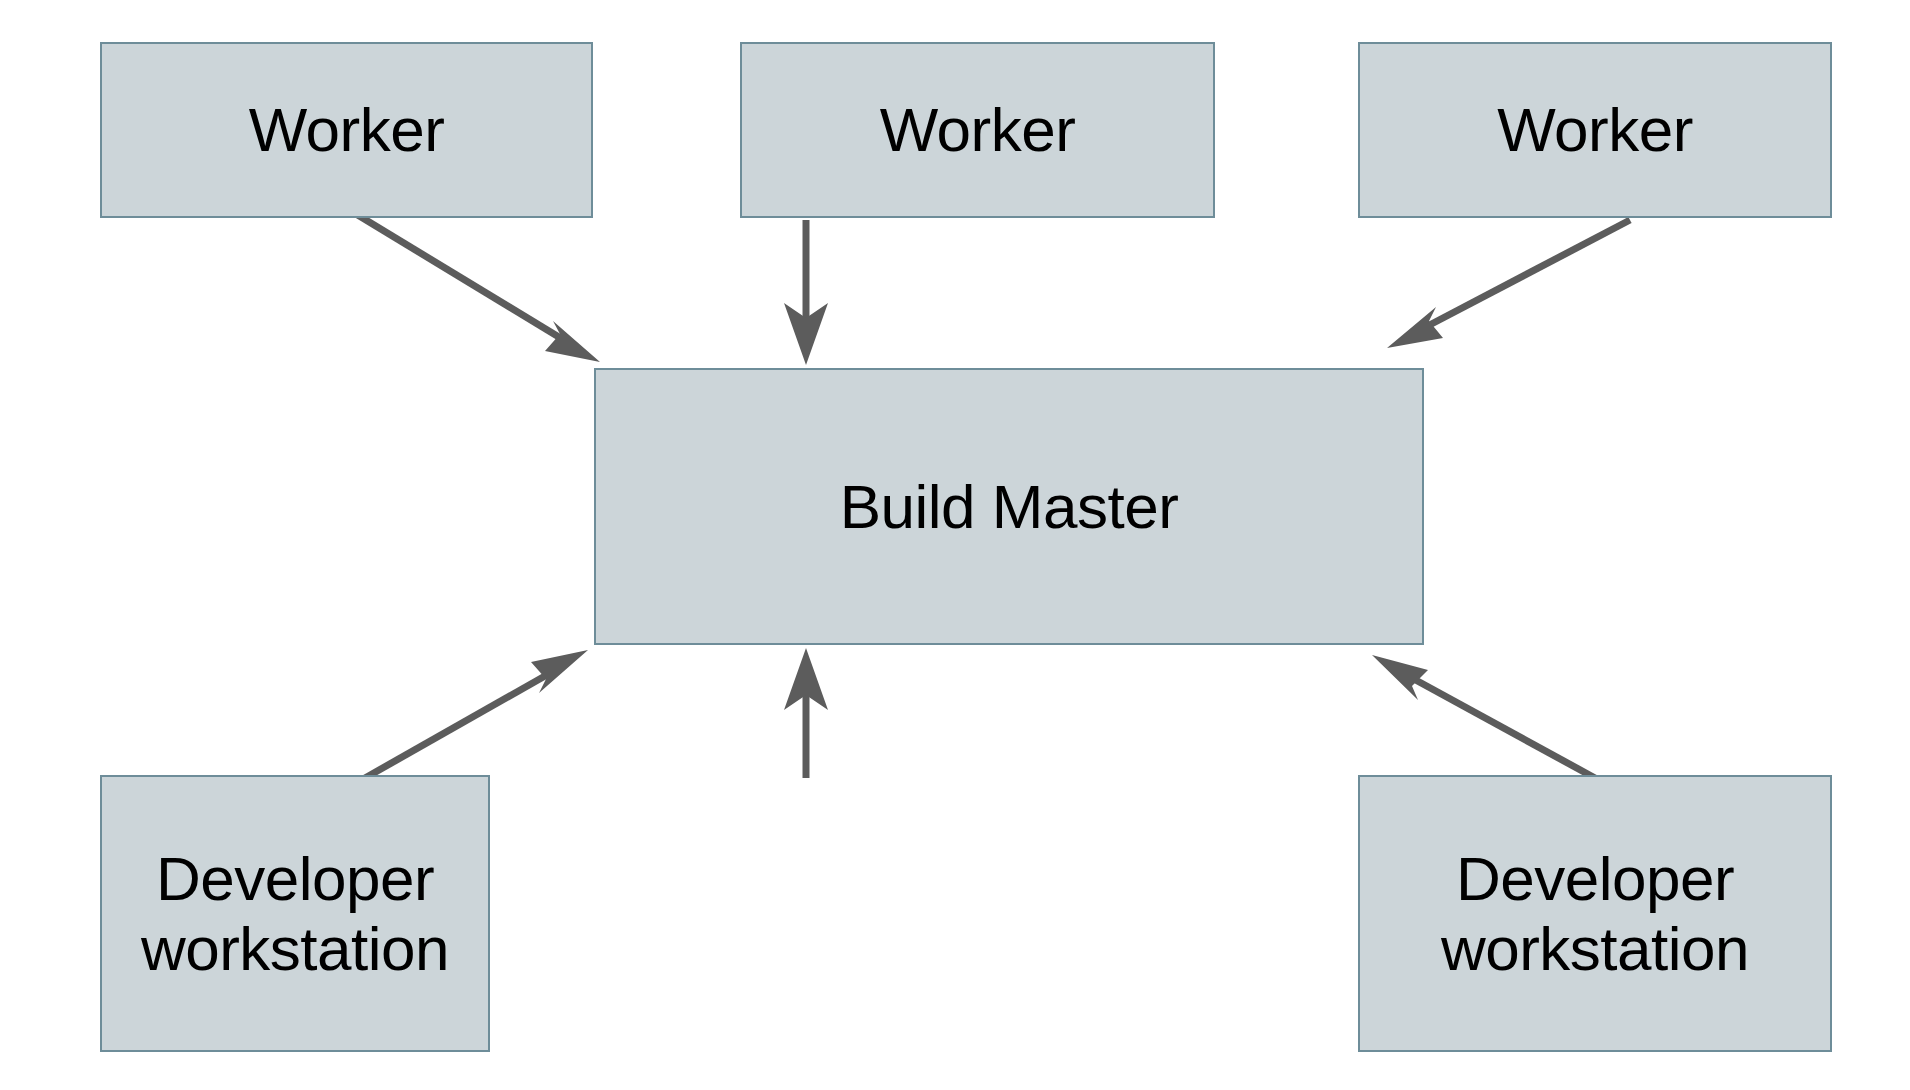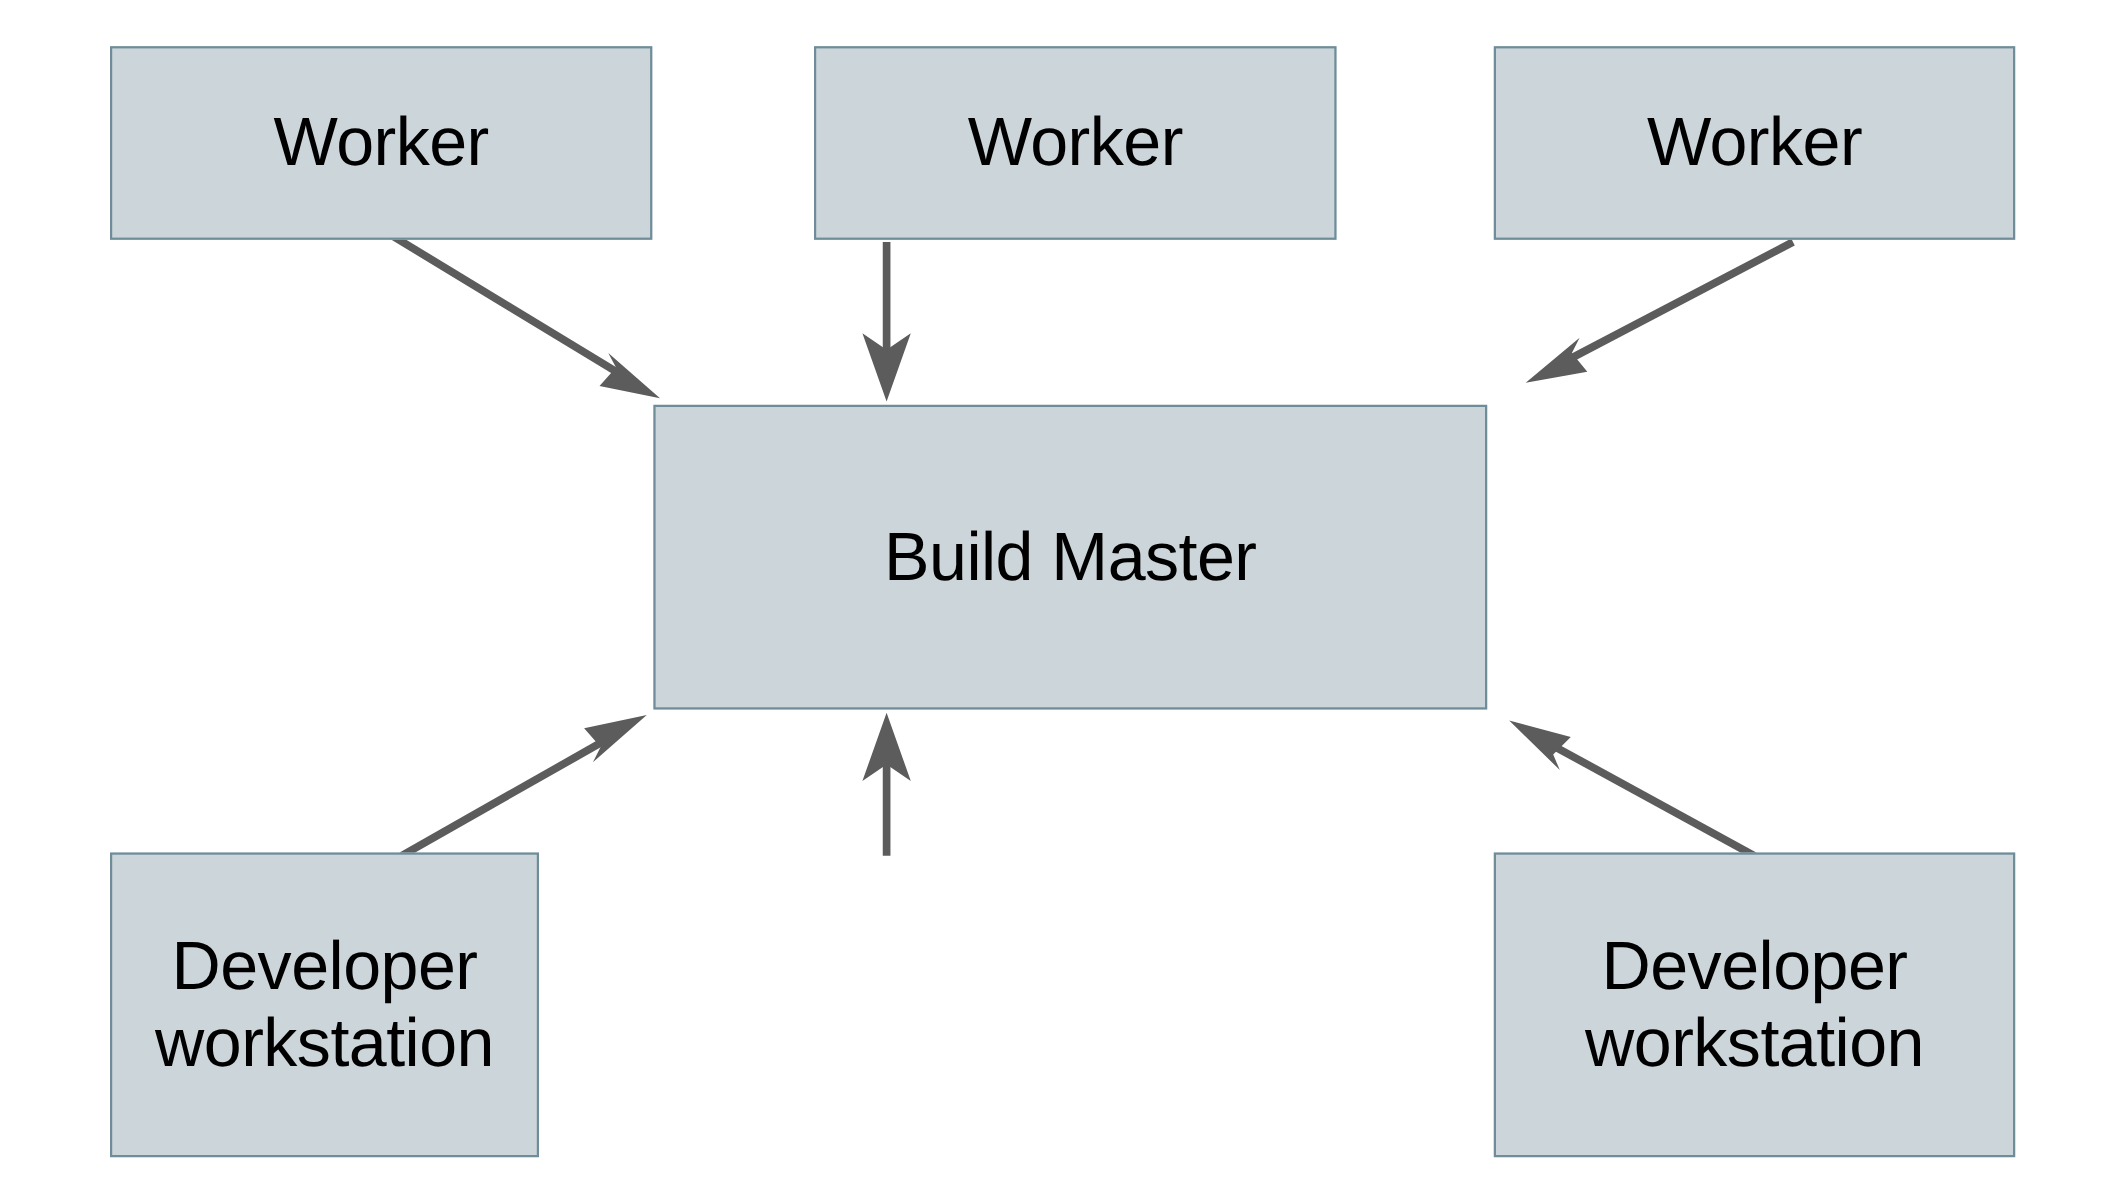--- a/index.html
+++ b/index.html
@@ -94,21 +94,21 @@
   </div>
 
   <div class="node" style="left: 740px; top: 42px; width: 475px; height: 176px; background: rgb(204, 213, 217); border-color: rgb(110, 141, 153); color: rgb(0, 0, 0); font-size: 62px;">
     <span>Worker</span>
   </div>
 
   <div class="node" style="left: 1358px; top: 42px; width: 474px; height: 176px; background: rgb(204, 213, 217); border-color: rgb(110, 141, 153); color: rgb(0, 0, 0); font-size: 62px;">
     <span>Worker</span>
   </div>
 
-  <div class="node" style="left: 594px; top: 368px; width: 758px; height: 277px; background: rgb(204, 213, 217); border-color: rgb(110, 141, 153); color: rgb(0, 0, 0); font-size: 62px;">
+  <div class="node" style="left: 594px; top: 368px; width: 830px; height: 277px; background: rgb(204, 213, 217); border-color: rgb(110, 141, 153); color: rgb(0, 0, 0); font-size: 62px;">
     <span>Build Master</span>
   </div>
 
   <div class="node" style="left: 100px; top: 775px; width: 390px; height: 277px; background: rgb(204, 213, 217); border-color: rgb(110, 141, 153); color: rgb(0, 0, 0); font-size: 62px;">
     <span>Developer
 workstation</span>
   </div>
 
 
   <div class="node" style="left: 1358px; top: 775px; width: 474px; height: 277px; background: rgb(204, 213, 217); border-color: rgb(110, 141, 153); color: rgb(0, 0, 0); font-size: 62px;">

